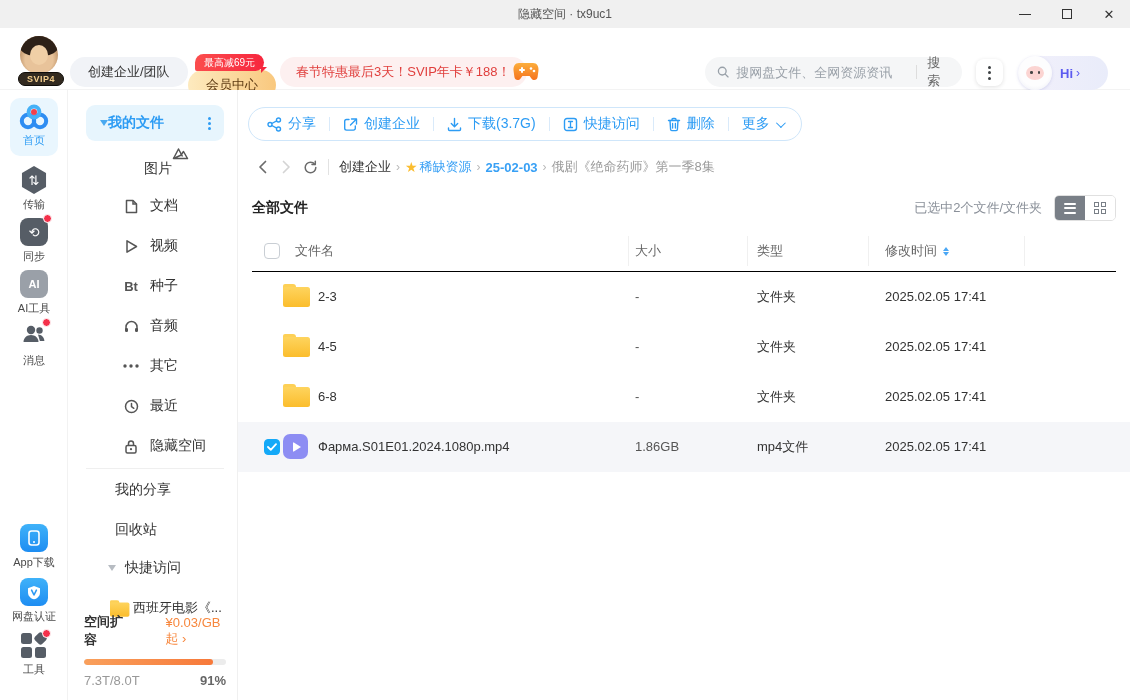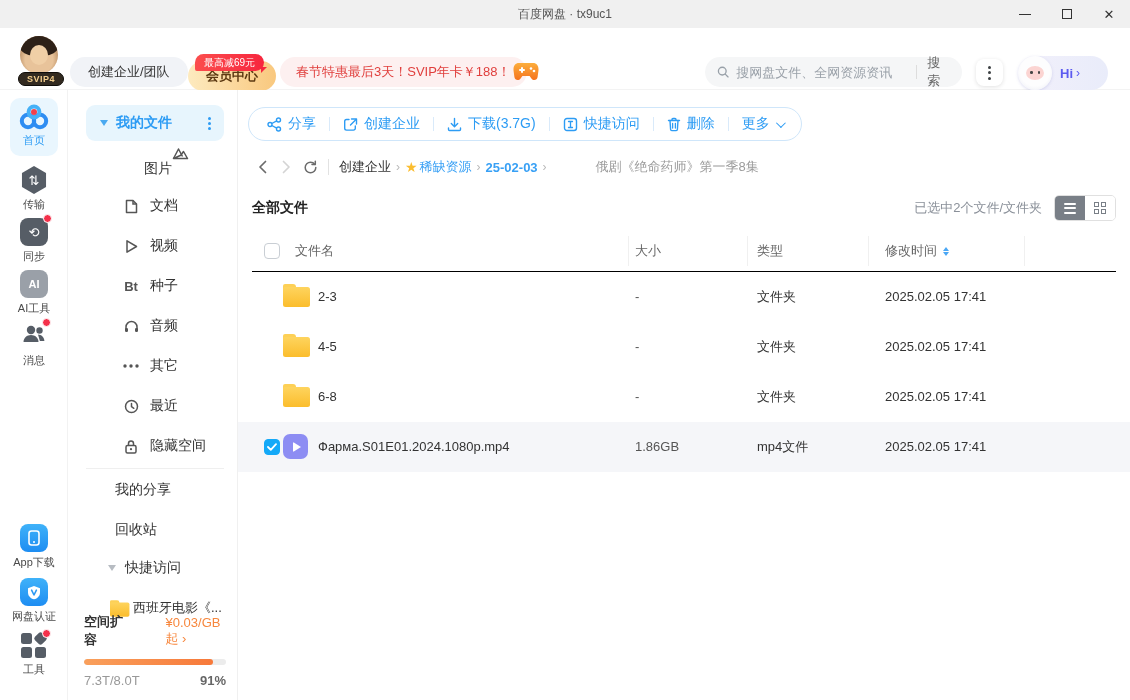--- a/index.html
+++ b/index.html
@@ -17,21 +17,21 @@
 
   
   .header { position:absolute; left:0; top:28px; width:1130px; height:62px; background:#fff; border-bottom:1px solid #f3f3f3; }
   .avatar-wrap { position:absolute; left:20px; top:8px; width:42px; height:50px; }
   .avatar { width:38px; height:38px; border-radius:50%; overflow:hidden; position:relative; background:radial-gradient(circle at 50% 62%, #e8c39a 0 46%, #b98d63 70%, #8c6a47 100%); }
   .avatar .hair { position:absolute; left:0; top:-4px; width:38px; height:24px; border-radius:50% 50% 40% 40%; background:#2e2118; }
   .avatar .face { position:absolute; left:10px; top:9px; width:18px; height:20px; border-radius:50%; background:#f0cfa6; }
   .svip-badge { position:absolute; left:-2px; bottom:0; width:46px; height:14px; background:#322a20; border:1px solid #0f0d0a; border-radius:7px; color:#f2cd8d; font-size:9px; font-weight:bold; text-align:center; line-height:12px; letter-spacing:.5px; }
   .pill { position:absolute; height:30px; border-radius:16px; display:flex; align-items:center; font-size:13px; }
   .pill-team { left:70px; top:44px; transform:translateY(-50%); padding:0 18px; background:#f1f3f7; color:#333; }
-  .pill-vip { left:188px; top:48px; transform:translateY(-50%); padding:0 18px; background:linear-gradient(90deg,#fdeabf,#f9c87e); color:#5d3a12; font-weight:bold; }
+  .pill-vip { left:188px; top:57px; transform:translateY(-50%); padding:0 18px; background:linear-gradient(90deg,#fdeabf,#f9c87e); color:#5d3a12; font-weight:normal; }
   .vip-ribbon { position:absolute; left:195px; top:26px; height:17px; padding:0 9px; background:linear-gradient(90deg,#fb4d4d,#f7263e); color:#fff; font-size:10px; line-height:17px; border-radius:9px 9px 9px 2px; z-index:3; }
   .vip-ribbon:after { content:""; position:absolute; right:-3px; bottom:-2px; width:0; height:0; border-left:6px solid #f7263e; border-bottom:6px solid transparent; }
   .pill-promo { left:280px; top:44px; transform:translateY(-50%); padding:0 16px; background:#fdf0f0; color:#e03e3c; }
   .game-icon { position:absolute; left:512px; top:33px; width:28px; height:22px; }
   .search { position:absolute; left:705px; top:29px; width:257px; height:30px; background:#f5f6f7; border-radius:16px; display:flex; align-items:center; padding:0 12px; }
   .search input { border:0; outline:0; background:transparent; flex:1; font-size:13px; color:#333; margin-left:7px; font-family:inherit; }
   .search input::placeholder { color:#9aa1a9; }
   .search .sdiv { width:1px; height:14px; background:#ddd; margin:0 10px 0 4px; }
   .search .sbtn { font-size:13px; color:#666; cursor:pointer; }
   .dots-btn { position:absolute; left:976px; top:31px; width:27px; height:27px; border-radius:8px; background:#fff; box-shadow:0 1px 4px rgba(0,0,0,.12); display:flex; flex-direction:column; align-items:center; justify-content:center; gap:2.5px; cursor:pointer; }
@@ -57,21 +57,21 @@
   .reddot { position:absolute; right:-4px; top:-4px; width:9px; height:9px; border-radius:50%; background:#f4304a; border:1.5px solid #fff; }
   .tools-grid { width:26px; height:26px; margin:0 auto; display:grid; grid-template-columns:11px 11px; grid-template-rows:11px 11px; gap:3px; }
   .tools-grid i { background:#565d66; border-radius:2.5px; }
   .tools-grid i.dia { transform:rotate(45deg) scale(.92); }
 
   
   .sidebar { position:absolute; left:68px; top:90px; width:170px; bottom:0; background:#fff; border-right:1px solid #f0f0f0; }
   .myfiles { position:absolute; left:18px; top:15px; width:138px; height:36px; background:#e7f5fd; border-radius:9px; display:flex; align-items:center; padding:0 10px 0 14px; cursor:pointer; }
   .tri-down { width:0; height:0; border-left:4.5px solid transparent; border-right:4.5px solid transparent; border-top:6px solid #4aa9f0; }
   .tri-gray { border-top-color:#b7bcc2; }
-  .myfiles .t { color:#2d9cf4; font-weight:bold; font-size:14px; margin-left:8px; flex:1; }
+  .myfiles .t { color:#2d9cf4; font-weight:bold; font-size:14px; margin-left:0; flex:1; }
   .vdots { display:flex; flex-direction:column; gap:2px; padding:3px; cursor:pointer; }
   .vdots i { width:3px; height:3px; border-radius:50%; background:#2d9cf4; }
   .side-item { position:absolute; left:0; width:170px; height:40px; display:flex; align-items:center; cursor:pointer; }
   .side-item .sicon { width:18px; margin-left:54px; color:#555; display:flex; justify-content:center; font-size:13px; }
   .side-item .st { font-size:14px; color:#333; margin-left:10px; }
   .side-link { position:absolute; left:47px; height:40px; display:flex; align-items:center; font-size:14px; color:#333; cursor:pointer; }
   .side-divider { position:absolute; left:18px; width:138px; height:0; border-top:1px solid #efefef; }
   .quick { position:absolute; left:40px; height:40px; display:flex; align-items:center; gap:9px; cursor:pointer; }
   .quick .qt { font-size:14px; color:#333; }
   .qfolder { position:absolute; left:42px; height:40px; display:flex; align-items:center; gap:0; cursor:pointer; }
@@ -92,21 +92,21 @@
   .tb-sep { width:1px; height:14px; background:#d9eafa; margin:0 13px; }
   .chev { width:7px; height:7px; border-right:1.6px solid #2d9cf4; border-bottom:1.6px solid #2d9cf4; transform:rotate(45deg) translateY(-2px); }
 
   .crumbrow { position:absolute; left:12px; top:62px; height:30px; display:flex; align-items:center; }
   .navbtn { width:24px; height:24px; display:flex; align-items:center; justify-content:center; cursor:pointer; }
   .crumb-div { width:1px; height:16px; background:#e2e2e2; margin:0 10px 0 6px; }
   .crumb { font-size:13px; cursor:pointer; white-space:nowrap; }
   .crumb.dark { color:#333; }
   .crumb.link { color:#38a0f5; }
   .crumb.bold { color:#38a0f5; font-weight:bold; }
-  .crumb.cur { color:#9b9b9b; cursor:default;margin-left:44px; }
+  .crumb.cur { color:#9b9b9b; cursor:default; }
   .crumb-sep { color:#b9b9b9; font-size:12px; margin:0 5px; }
   .star { color:#fbbd30; font-size:14px; margin-right:2px; }
 
   .listhead { position:absolute; left:14px; top:105px; right:14px; height:26px; display:flex; align-items:center; }
   .all-files { font-size:14px; font-weight:bold; color:#222; flex:1; }
   .sel-info { font-size:13px; color:#8a9099; margin-right:12px; }
   .viewtoggle { display:flex; border:1px solid #e0e0e0; border-radius:5px; overflow:hidden; }
   .vseg { width:30px; height:24px; display:flex; align-items:center; justify-content:center; cursor:pointer; background:#fff; }
   .vseg.active { background:#797f87; }
   .listicon { display:flex; flex-direction:column; gap:2.5px; }
@@ -142,21 +142,21 @@
   .videoicon .ply { width:0; height:0; border-left:8px solid #fff; border-top:5.5px solid transparent; border-bottom:5.5px solid transparent; margin-left:2px; border-radius:1px; }
 
   svg { display:block; }
 </style>
 </head>
 <body>
 
 <div class="app">
 
   <div class="titlebar">
-    <div class="title">百度网盘 · tx9uc1</div>
+    <div class="title">隐藏空间 · tx9uc1</div>
     <div class="winbtns">
       <div class="winbtn">
           <div class="minline"></div>
         </div>
       <div class="winbtn">
           <div class="maxbox"></div>
         </div>
       <div class="winbtn">
           <span>✕</span>
         </div>

